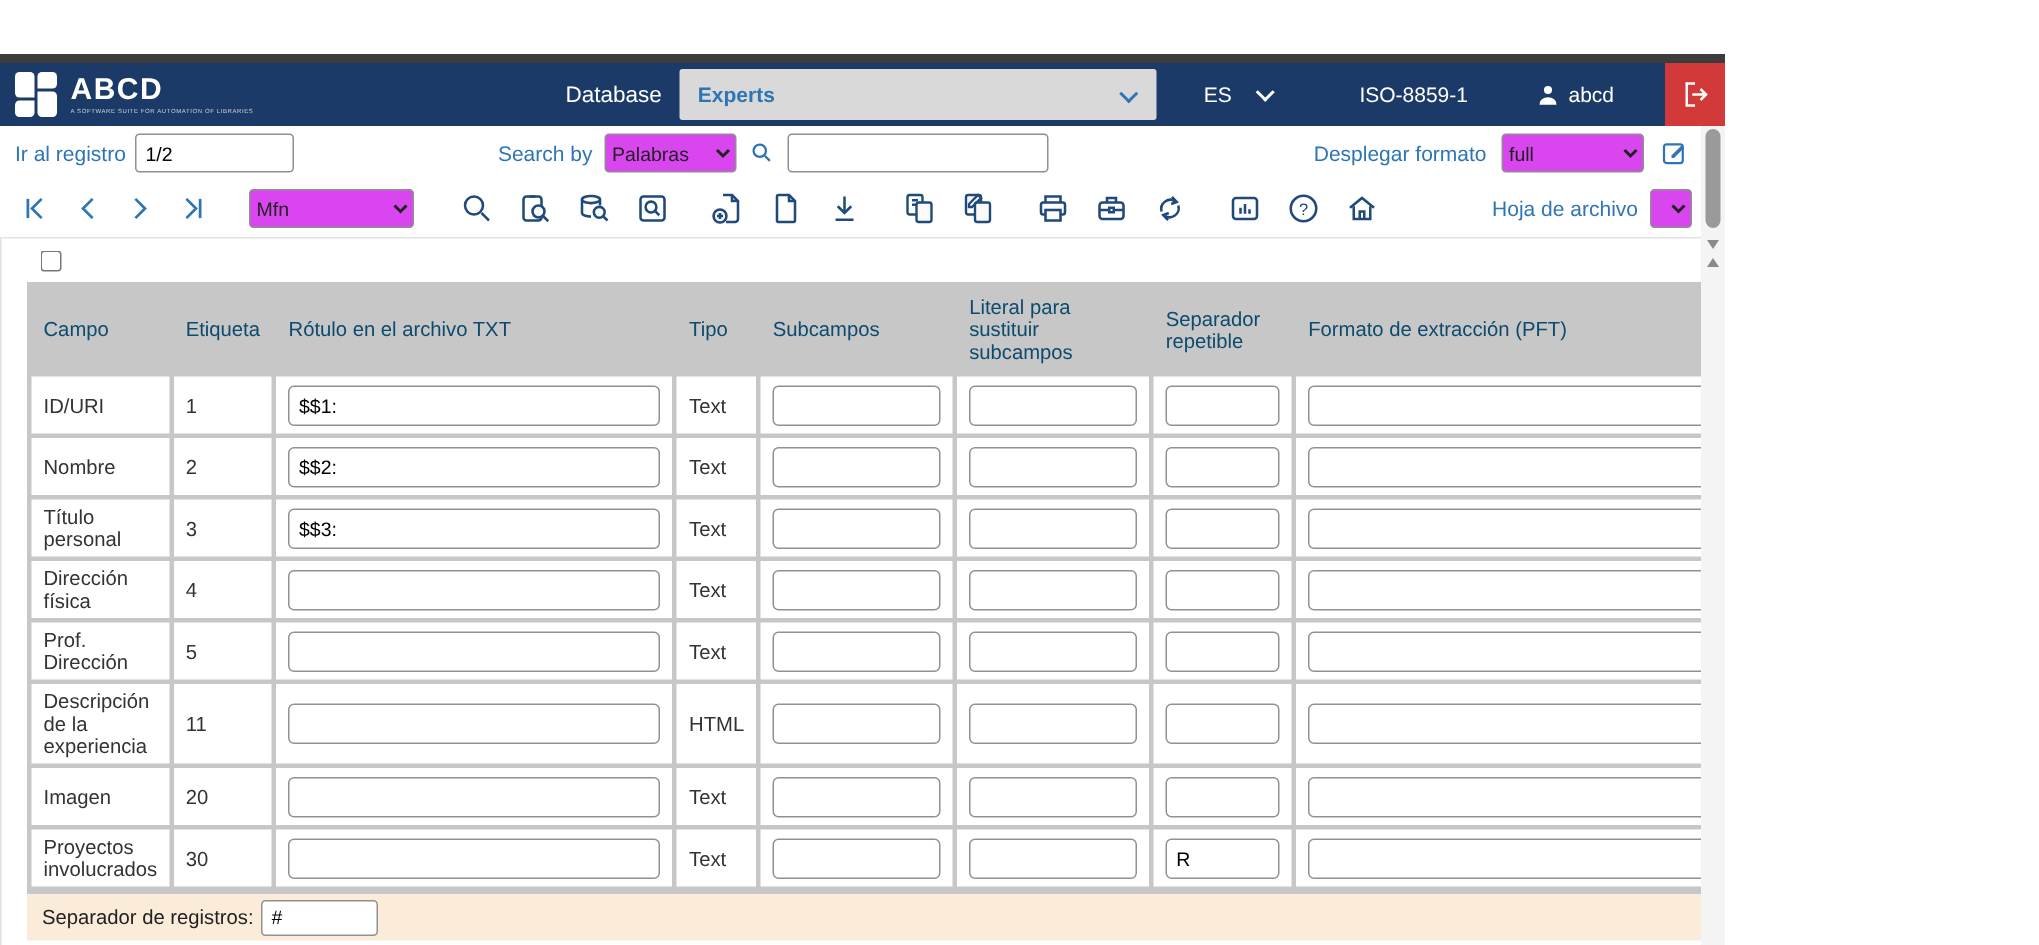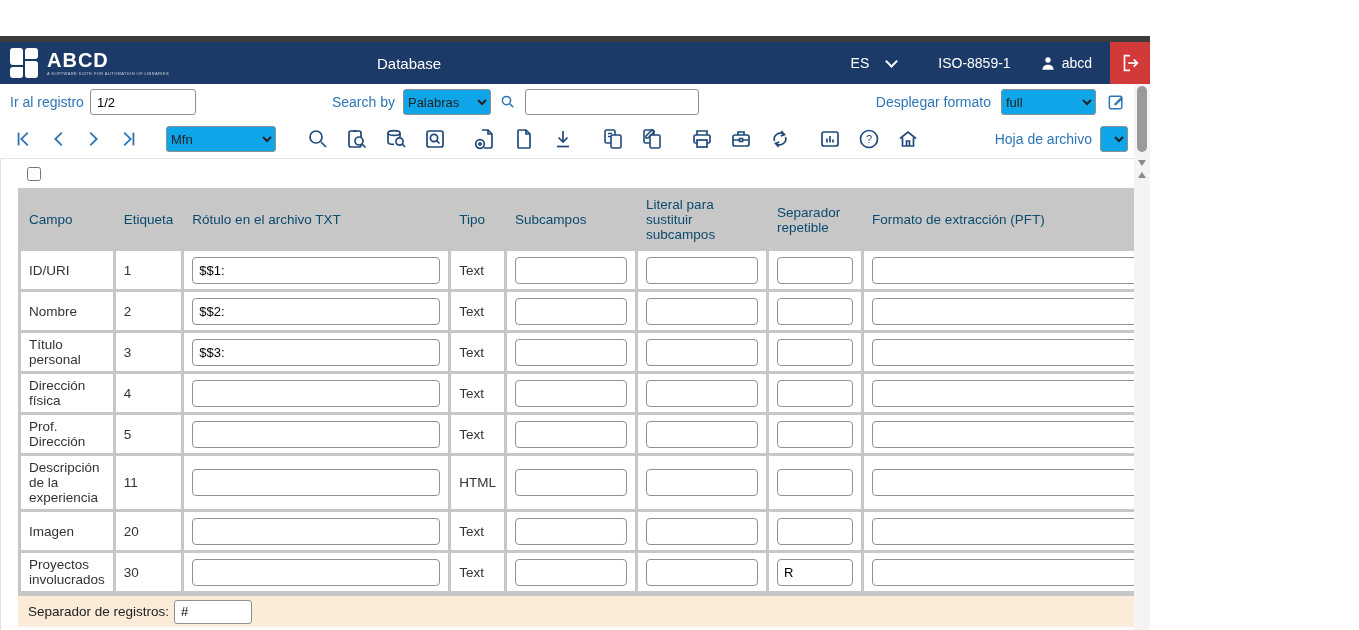--- a/index.html
+++ b/index.html
@@ -19,33 +19,33 @@
   .logo-text{line-height:1;}
   .logo-title{font-size:20px;font-weight:bold;letter-spacing:1px;}
   .logo-tag{font-size:4px;opacity:.75;letter-spacing:.4px;margin-top:2px;}
   .db-label{margin-left:208px;font-size:15px;}
   .db-select-wrap{position:relative;margin-left:12px;}
   .db-select{width:318px;height:34px;background:#d9d9d9;color:#2e75b6;font-size:14px;font-weight:600;
     border:none;border-radius:2px;padding:0 28px 0 12px;appearance:none;-webkit-appearance:none;font-family:inherit;}
   .chev{position:absolute;width:7px;height:7px;border-right:2px solid #2e75b6;border-bottom:2px solid #2e75b6;
     transform:rotate(45deg);pointer-events:none;}
   .db-chev{right:14px;top:12px;}
-  .nav-right{margin-left:auto;display:flex;align-items:center;gap:0;}
+  .nav-right{margin-left:auto;display:flex;align-items:center;gap:16px;}
   .lang{display:flex;align-items:center;gap:18px;font-size:14px;cursor:pointer;}
   .lang-chev{position:static;border-color:#fff;transform:rotate(45deg);margin-top:-4px;}
   .encoding{margin-left:42px;font-size:14px;}
   .user{display:flex;align-items:center;gap:5px;margin-left:28px;margin-right:18px;font-size:14px;}
   .logout-btn{width:40px;height:42px;background:#d23a3a;border:none;display:flex;align-items:center;justify-content:center;cursor:pointer;}
 
   
   .row2{height:36px;display:flex;align-items:center;background:#fff;font-size:14px;color:#2e75b6;}
   .row2 .lbl{color:#2e75b6;}
   .goto-input{width:92px;height:24px;margin-left:6px;border:1px solid #8f8f8f;border-radius:3px;padding:0 6px;font-size:13px;font-family:inherit;}
   .sb-group{display:flex;align-items:center;margin-left:136px;gap:8px;}
-  .sel{height:26px;border:1px solid #8f8f8f;border-radius:3px;background:#0ea5e9;font-size:13px;font-family:inherit;color:#222;}
+  .sel{height:26px;border:1px solid #8f8f8f;border-radius:3px;background:#d946ef;font-size:13px;font-family:inherit;color:#222;}
   .sel-palabras{width:88px;}
   .search-input{width:160px;height:24px;border:1px solid #8f8f8f;border-radius:3px;padding:0 6px;font-size:13px;font-family:inherit;}
   .df-group{margin-left:auto;display:flex;align-items:center;gap:10px;margin-right:24px;}
   .sel-full{width:95px;}
 
   
   .row3{height:38px;display:flex;align-items:center;background:#fff;border-bottom:1px solid #e3e3e3;}
   .navi{display:flex;align-items:center;gap:8px;margin-left:12px;}
   .ic{background:none;border:none;padding:2px;cursor:pointer;display:flex;align-items:center;justify-content:center;}
   .sel-mfn{width:110px;margin-left:26px;}
@@ -109,20 +109,26 @@
           <span class="lm2"></span>
           <span class="lm3"></span>
           <span class="lm4"></span>
         </div>
       <div class="logo-text">
         <div class="logo-title">ABCD</div>
         <div class="logo-tag">A SOFTWARE SUITE FOR AUTOMATION OF LIBRARIES</div>
       </div>
     </div>
     <span class="db-label">Database</span>
+    <div class="db-select-wrap">
+      <select class="db-select">
+        <option>Experts</option>
+      </select>
+      <span class="chev db-chev"></span>
+    </div>
     <div class="nav-right">
       <div class="lang">
         <span>ES</span>
         <span class="chev lang-chev"></span>
       </div>
       <span class="encoding">ISO-8859-1</span>
       <div class="user">
         <svg width="18" height="18" viewBox="0 0 24 24">
             <circle cx="12" cy="8" r="3.6" fill="#fff"></circle>
             <path d="M4.5 21c0-4 3.3-6.6 7.5-6.6s7.5 2.6 7.5 6.6z" fill="#fff"></path>

